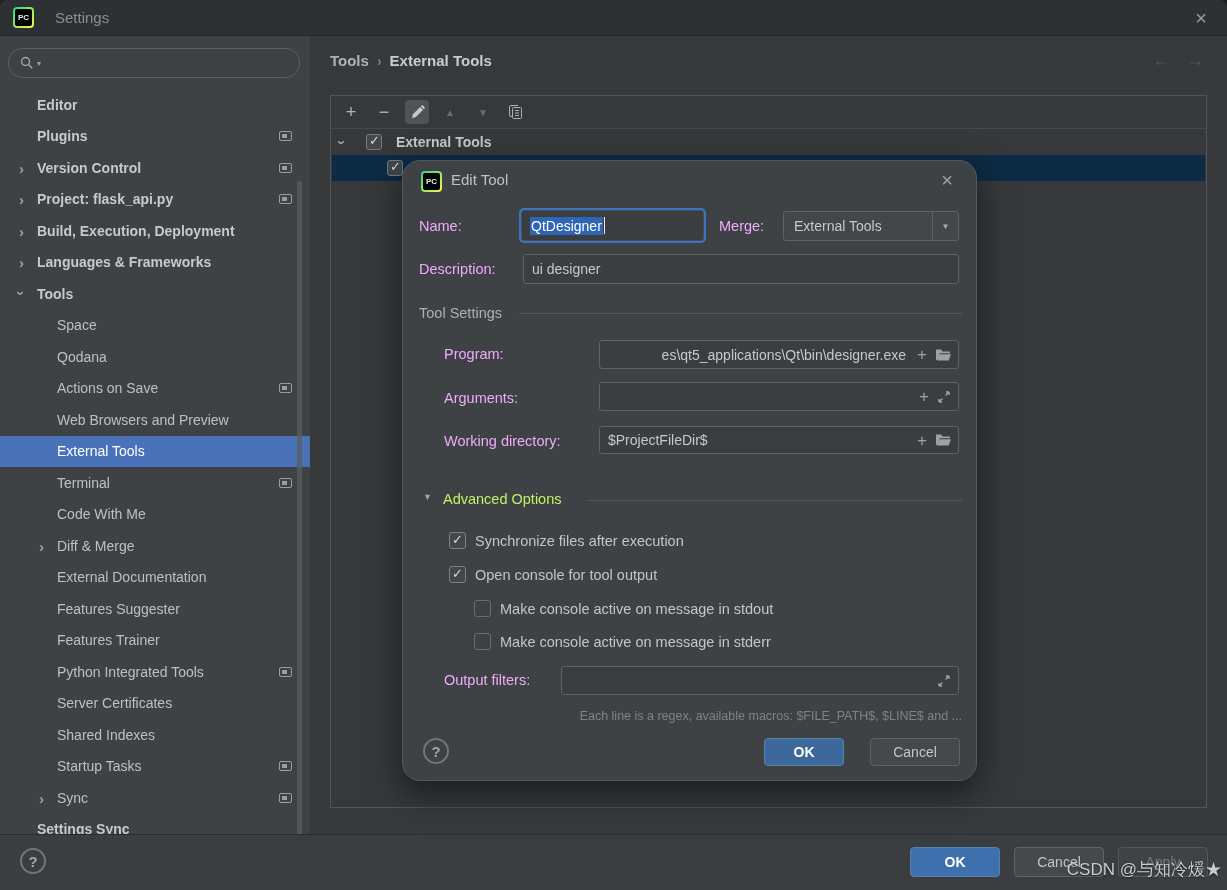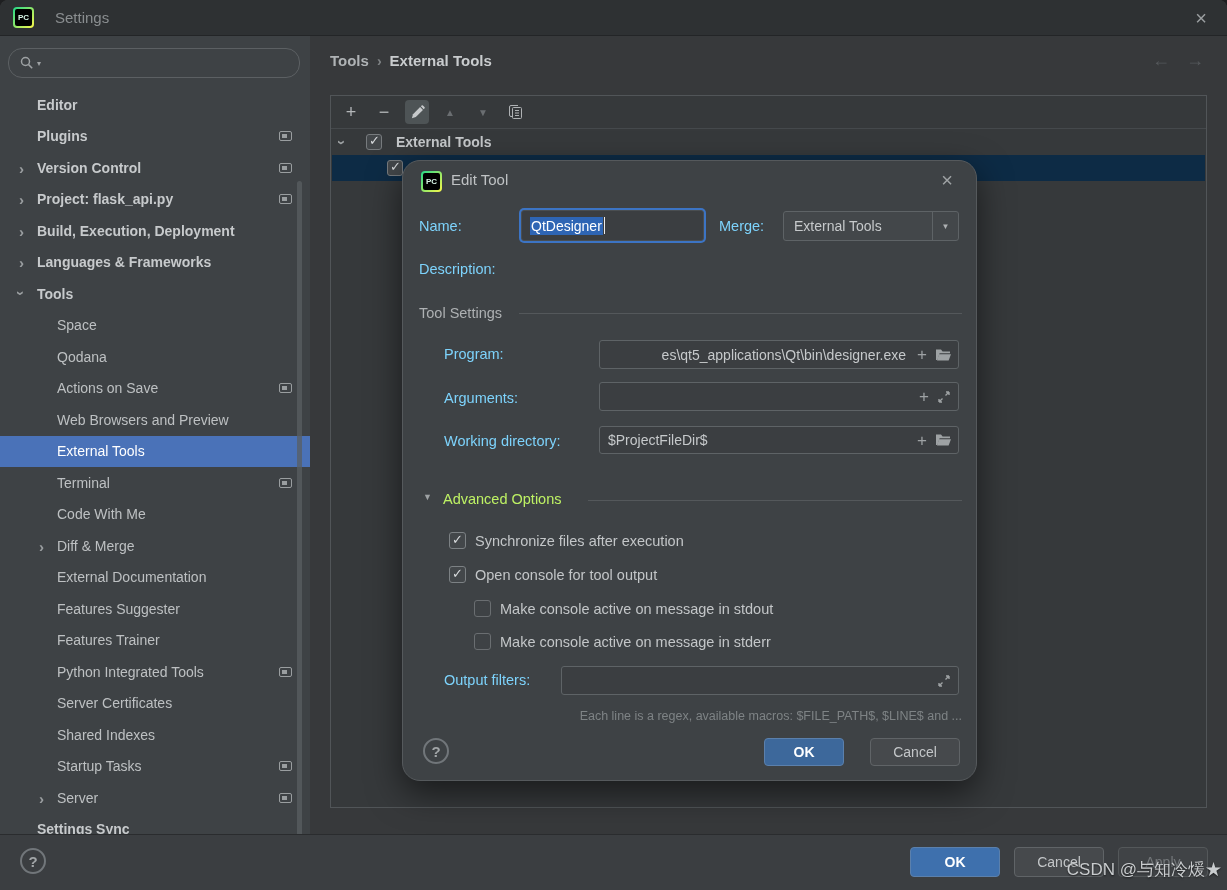--- a/index.html
+++ b/index.html
@@ -50,21 +50,21 @@
   .tree-row { position:absolute; left:1px; right:1px; height:26px; display:flex; align-items:center; }
   .tree-row.sel { background:#0D2B45; }
   .tcb { position:absolute; width:16px; height:16px; top:5px; background:#43474A; border:1px solid #777B7E; border-radius:3px; }
   .tcb span { position:absolute; left:2px; top:-2px; color:#D8DBDD; font-size:13px; }
   .tree-chev { position:absolute; left:8px; color:#9EA2A4; font-size:15px; font-weight:bold; transform:rotate(90deg); }
   
   #dialog { position:absolute; left:402px; top:160px; width:575px; height:621px; background:#3E4245; border:1px solid #55595C; border-radius:18px; box-shadow:0 12px 34px rgba(0,0,0,.55); z-index:10; }
   #dialog .pc-icon { left:18px; top:10px; }
   #dlg-title { position:absolute; left:48px; top:10px; font-size:15px; color:#BFC2C4; }
   #dlg-close { position:absolute; left:530px; top:5px; width:28px; height:28px; font-size:20px; color:#9FA3A5; display:flex; align-items:center; justify-content:center; cursor:pointer; }
-  .dlbl { position:absolute; font-size:14.5px; color:#7dd3fc; white-space:nowrap; }
+  .dlbl { position:absolute; font-size:14.5px; color:#f0abfc; white-space:nowrap; }
   .field { position:absolute; background:#3B3E41; border:1px solid #5E6366; border-radius:3px; display:flex; align-items:center; padding:0 8px; color:#C6C9CB; }
   .field .ficons { position:absolute; right:7px; top:0; height:100%; display:flex; align-items:center; gap:8px; }
   .fplus { color:#9EA2A4; font-size:17px; line-height:1; }
   #name-input { left:118px; top:49px; width:183px; height:31px; border:1px solid #4A4E51; box-shadow:0 0 0 2px #3C74C4; }
   #name-input .seltext { background:#2E65B4; color:#FFF; padding:1px 1px; }
   #name-input .caret { display:inline-block; width:1px; height:17px; background:#ECECEC; margin-left:1px; }
   #group-select { position:absolute; left:380px; top:50px; width:176px; height:30px; background:#43474A; border:1px solid #5E6366; border-radius:3px; display:flex; align-items:center; padding-left:10px; color:#C6C9CB; cursor:pointer; }
   #group-arrow { position:absolute; right:0; top:0; width:26px; height:100%; border-left:1px solid #5E6366; display:flex; align-items:center; justify-content:center; color:#AEB1B3; font-size:8px; }
   .section-lbl { position:absolute; font-size:14.5px; color:#AEB1B3; }
   .divider { position:absolute; height:1px; background:#54585B; }
@@ -191,21 +191,21 @@
         </div>
       <div class="si lvl1">
           <span class="lbl">Shared Indexes</span>
         </div>
       <div class="si lvl1">
           <span class="lbl">Startup Tasks</span>
           <span class="mini"></span>
         </div>
       <div class="si lvl1">
           <span class="chev">›</span>
-          <span class="lbl">Server</span>
+          <span class="lbl">Sync</span>
           <span class="mini"></span>
         </div>
       <div class="si lvl0">
           <span class="lbl">Settings Sync</span>
         </div>
     </div>
     <div id="side-scrollbar"></div>
   </div>
 
   <div id="breadcrumb">
@@ -261,20 +261,23 @@
       <span class="seltext">QtDesigner</span>
         <span class="caret"></span>
     </div>
     <span class="dlbl" style="left:316px; top:50px; line-height:30px;">Merge:</span>
     <div id="group-select">
       <span>External Tools</span>
       <span id="group-arrow">▼</span>
     </div>
 
     <span class="dlbl" style="left:16px; top:93px; line-height:30px;">Description:</span>
+    <div class="field" style="left:120px; top:93px; width:436px; height:30px;">
+      <span>ui designer</span>
+    </div>
 
     <span class="section-lbl" style="left:16px; top:144px;">Tool Settings</span>
     <div class="divider" style="left:116px; right:14px; top:152px;"></div>
 
     <span class="dlbl" style="left:41px; top:179px; line-height:29px;">Program:</span>
     <div class="field" id="program-field">
       <span class="val">es\qt5_applications\Qt\bin\designer.exe</span>
       <span class="ficons">
         <span class="fplus">+</span>
         <svg width="16" height="14" viewBox="0 0 16 14">

